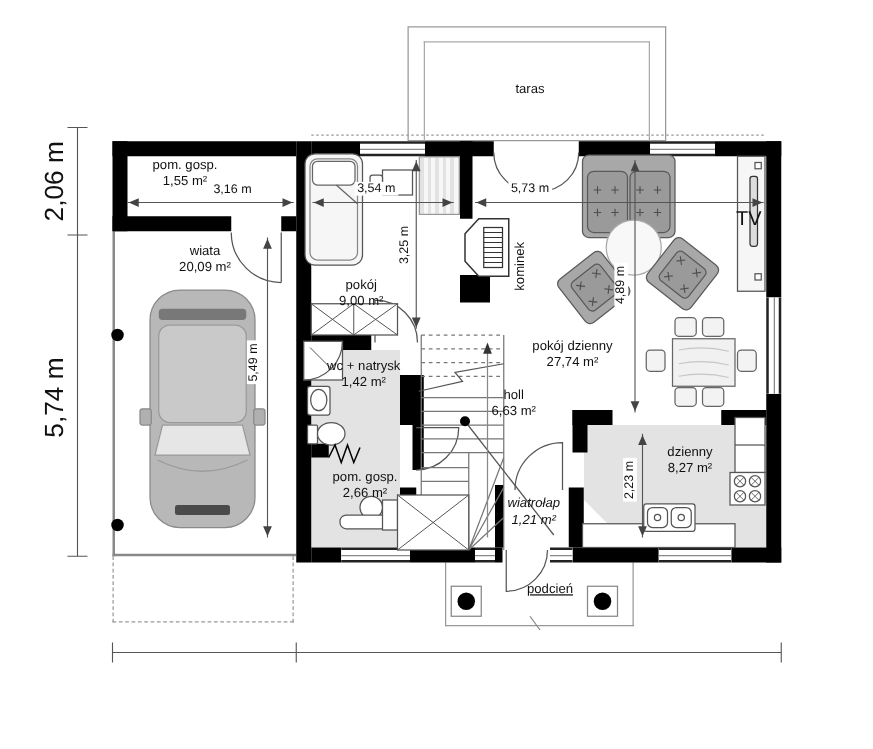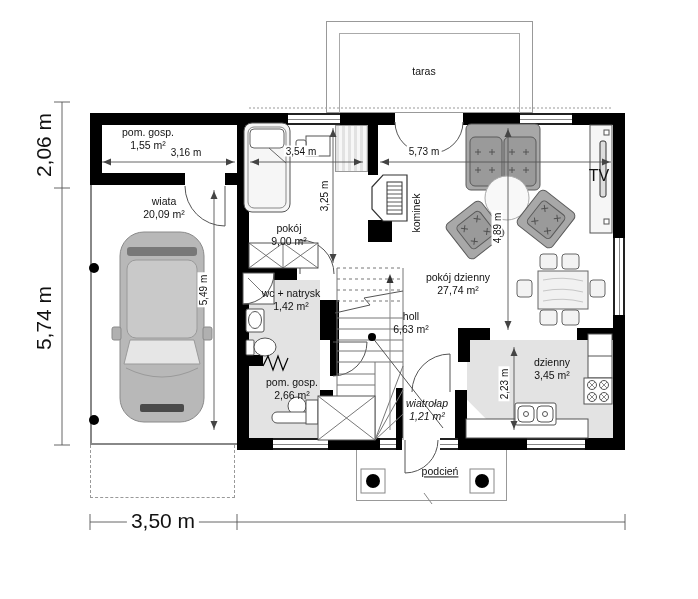--- a/index.html
+++ b/index.html
@@ -291,30 +291,29 @@
   <div class="lbl" style="left:292px;top:389px;">
     <span style="display:block">pom. gosp.</span>
     <span style="display:block">2,66 m²</span>
   </div>
   <div class="lbl" style="left:427px;top:410px;font-style:italic;">
     <span style="display:block">wiatrołap</span>
     <span style="display:block">1,21 m²</span>
   </div>
   <div class="lbl" style="left:552px;top:369px;">
     <span style="display:block">dzienny</span>
-    <span style="display:block">3,45 m²</span>
+    <span style="display:block">8,27 m²</span>
   </div>
   <div class="lbl" style="left:440px;top:472px;text-decoration:underline;">
     <span>podcień</span>
   </div>
 
   <div class="dim" style="left:186px;top:152px;">3,16 m</div>
   <div class="dim" style="left:301px;top:151px;">3,54 m</div>
   <div class="dim" style="left:424px;top:151px;">5,73 m</div>
   <div class="dim rot" style="left:324px;top:196px;">3,25 m</div>
   <div class="dim rot" style="left:203px;top:290px;">5,49 m</div>
   <div class="dim rot" style="left:497px;top:228px;">4,89 m</div>
   <div class="dim rot" style="left:504px;top:384px;">2,23 m</div>
-  <div class="dim-big" style="left:163px;top:521px;">3,50 m</div>
   <div class="dim-big rot" style="left:44px;top:145px;">2,06 m</div>
   <div class="dim-big rot" style="left:44px;top:318px;">5,74 m</div>
 
 </div>
 
 </body></html>

